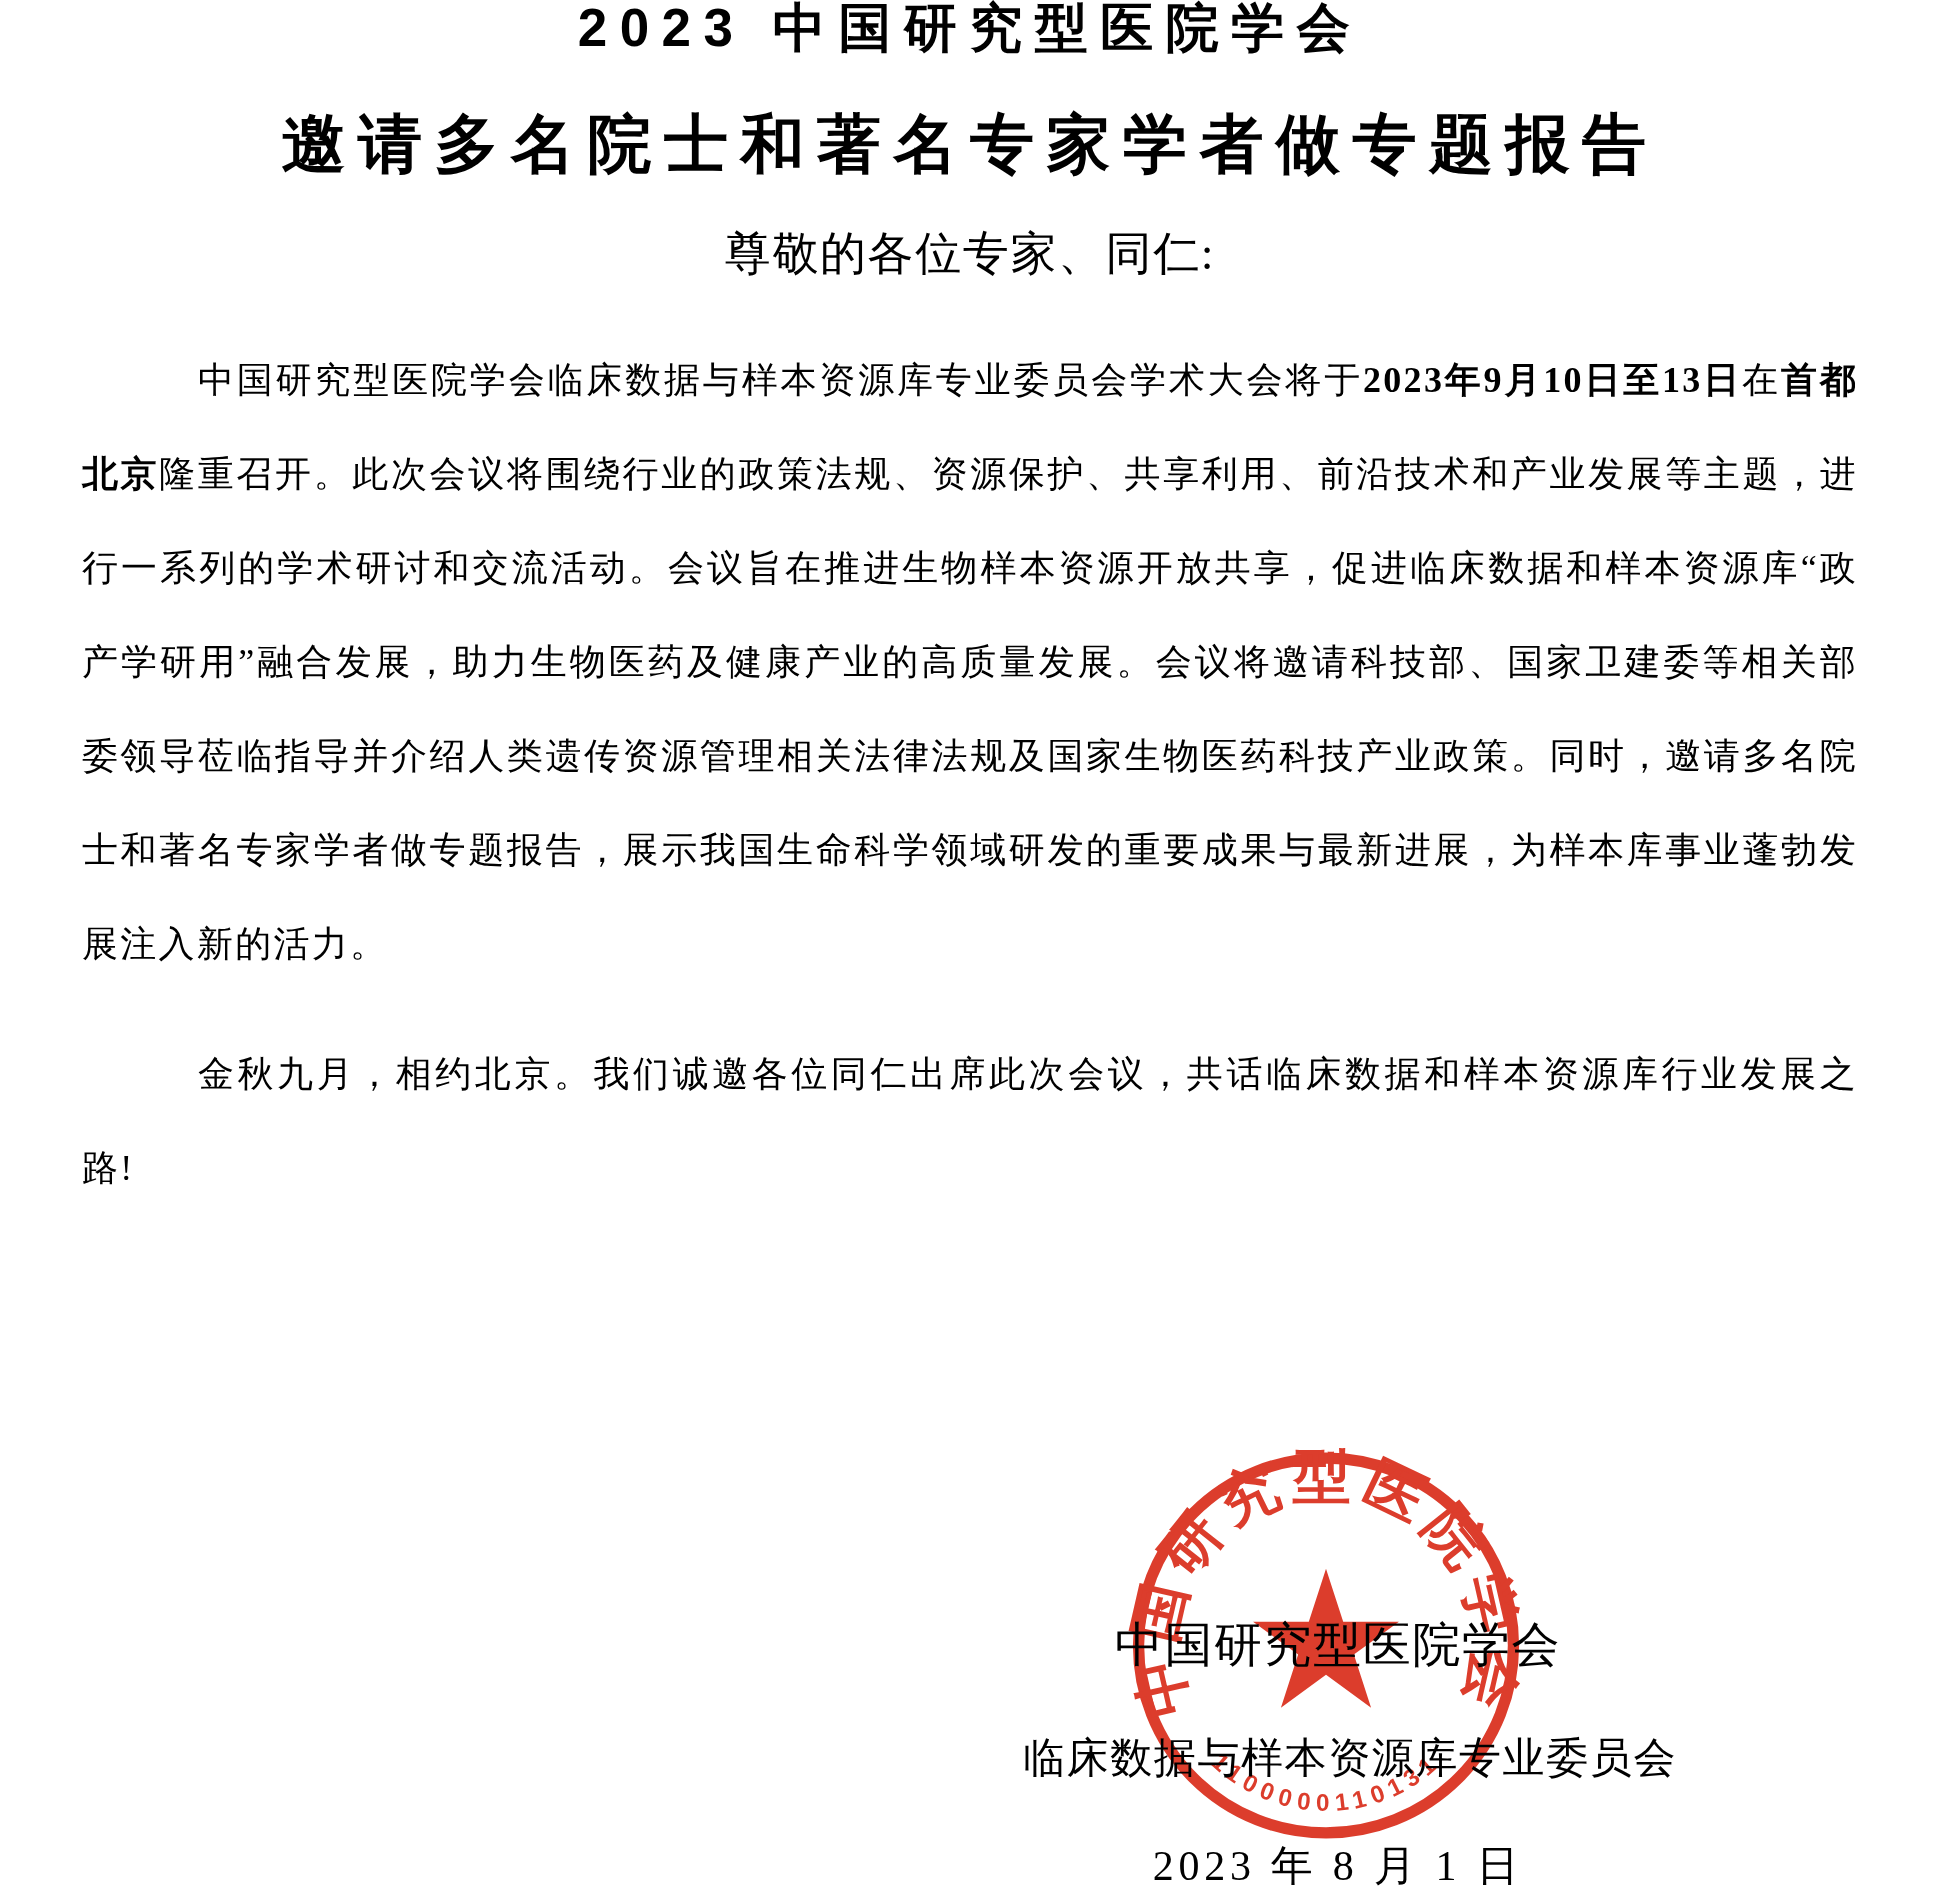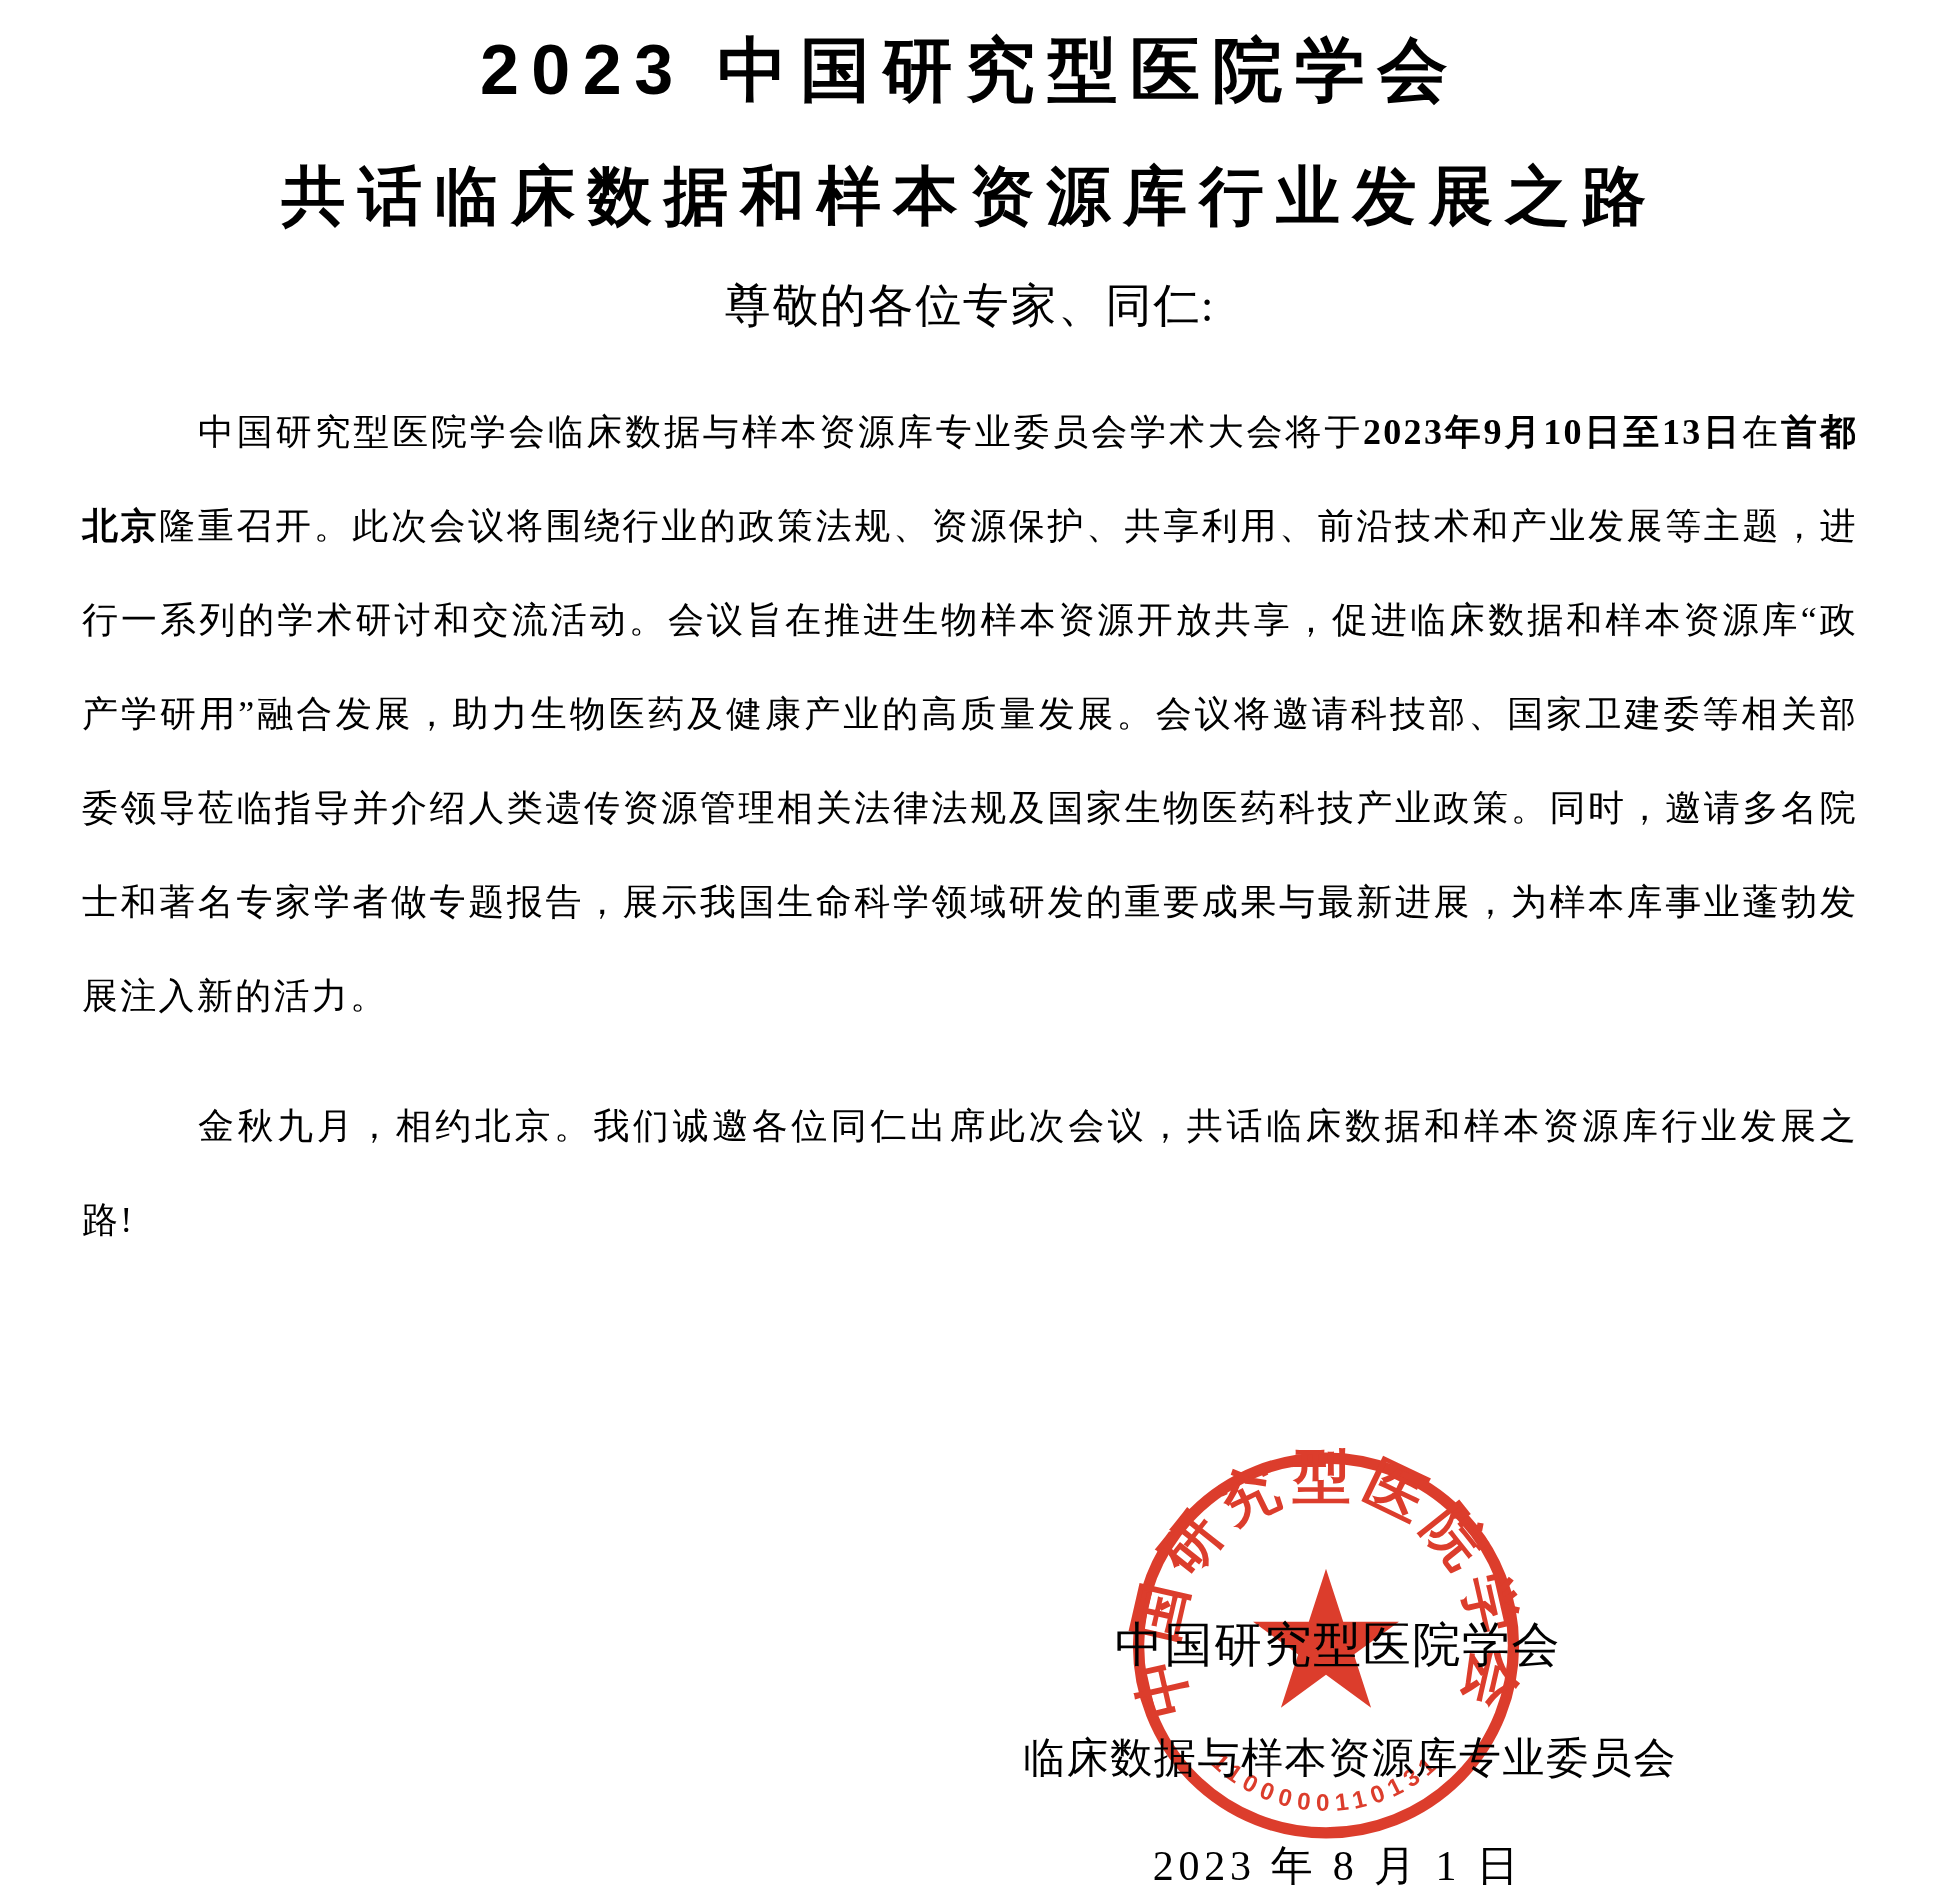--- a/index.html
+++ b/index.html
@@ -17,21 +17,21 @@
 
   
   .title {
     text-align: center;
     font-family: "Liberation Sans", sans-serif;
     font-weight: bold;
     letter-spacing: 12.5px;
     line-height: 1.05;
     white-space: nowrap;
   }
-  .title-1 { padding-top: 34px; font-size: 70px; }
+  .title-1 { font-size: 53px; }
   .title-2 { margin-top: 55px;  font-size: 64px; }
   .title-3 { margin-top: 56px;  font-size: 63px; }
 
   
   .body-text { margin: 0 82px; }
   .salutation { margin-top: 45px; font-size: 46px; letter-spacing: 1.6px; text-align: center; }
   .para {
     font-size: 36px;
     line-height: 94px;
     letter-spacing: 2.3px;
@@ -85,21 +85,21 @@
     letter-spacing: 8px;
   }
   .seal .star { fill: var(--seal-color); }
 </style>
 </head>
 <body style="--seal-color: #d92c1a;">
 
 <div class="page">
 
   <div class="title title-1">2023 中国研究型医院学会</div>
-  <div class="title title-2">共话临床数据和样本资源库行业发展之路</div>
+  <div class="title title-2">邀请多名院士和著名专家学者做专题报告</div>
 
   <div class="body-text">
     <div class="salutation">尊敬的各位专家、同仁:</div>
 
     <p class="para para-1"><span>中国研究型医院学会临床数据与样本资源库专业委员会学术大会将于</span><span class="bold-run">2023年9月10日至13日</span><span>在</span><span class="bold-run">首都北京</span><span>隆重召开。此次会议将围绕行业的政策法规、资源保护、共享利用、前沿技术和产业发展等主题，进行一系列的学术研讨和交流活动。会议旨在推进生物样本资源开放共享，促进临床数据和样本资源库“政产学研用”融合发展，助力生物医药及健康产业的高质量发展。会议将邀请科技部、国家卫建委等相关部委领导莅临指导并介绍人类遗传资源管理相关法律法规及国家生物医药科技产业政策。同时，邀请多名院士和著名专家学者做专题报告，展示我国生命科学领域研发的重要成果与最新进展，为样本库事业蓬勃发展注入新的活力。</span></p>
 
     <p class="para para-2">金秋九月，相约北京。我们诚邀各位同仁出席此次会议，共话临床数据和样本资源库行业发展之路!</p>
   </div>
 
   <div class="sig sig-line1">中国研究型医院学会</div>

